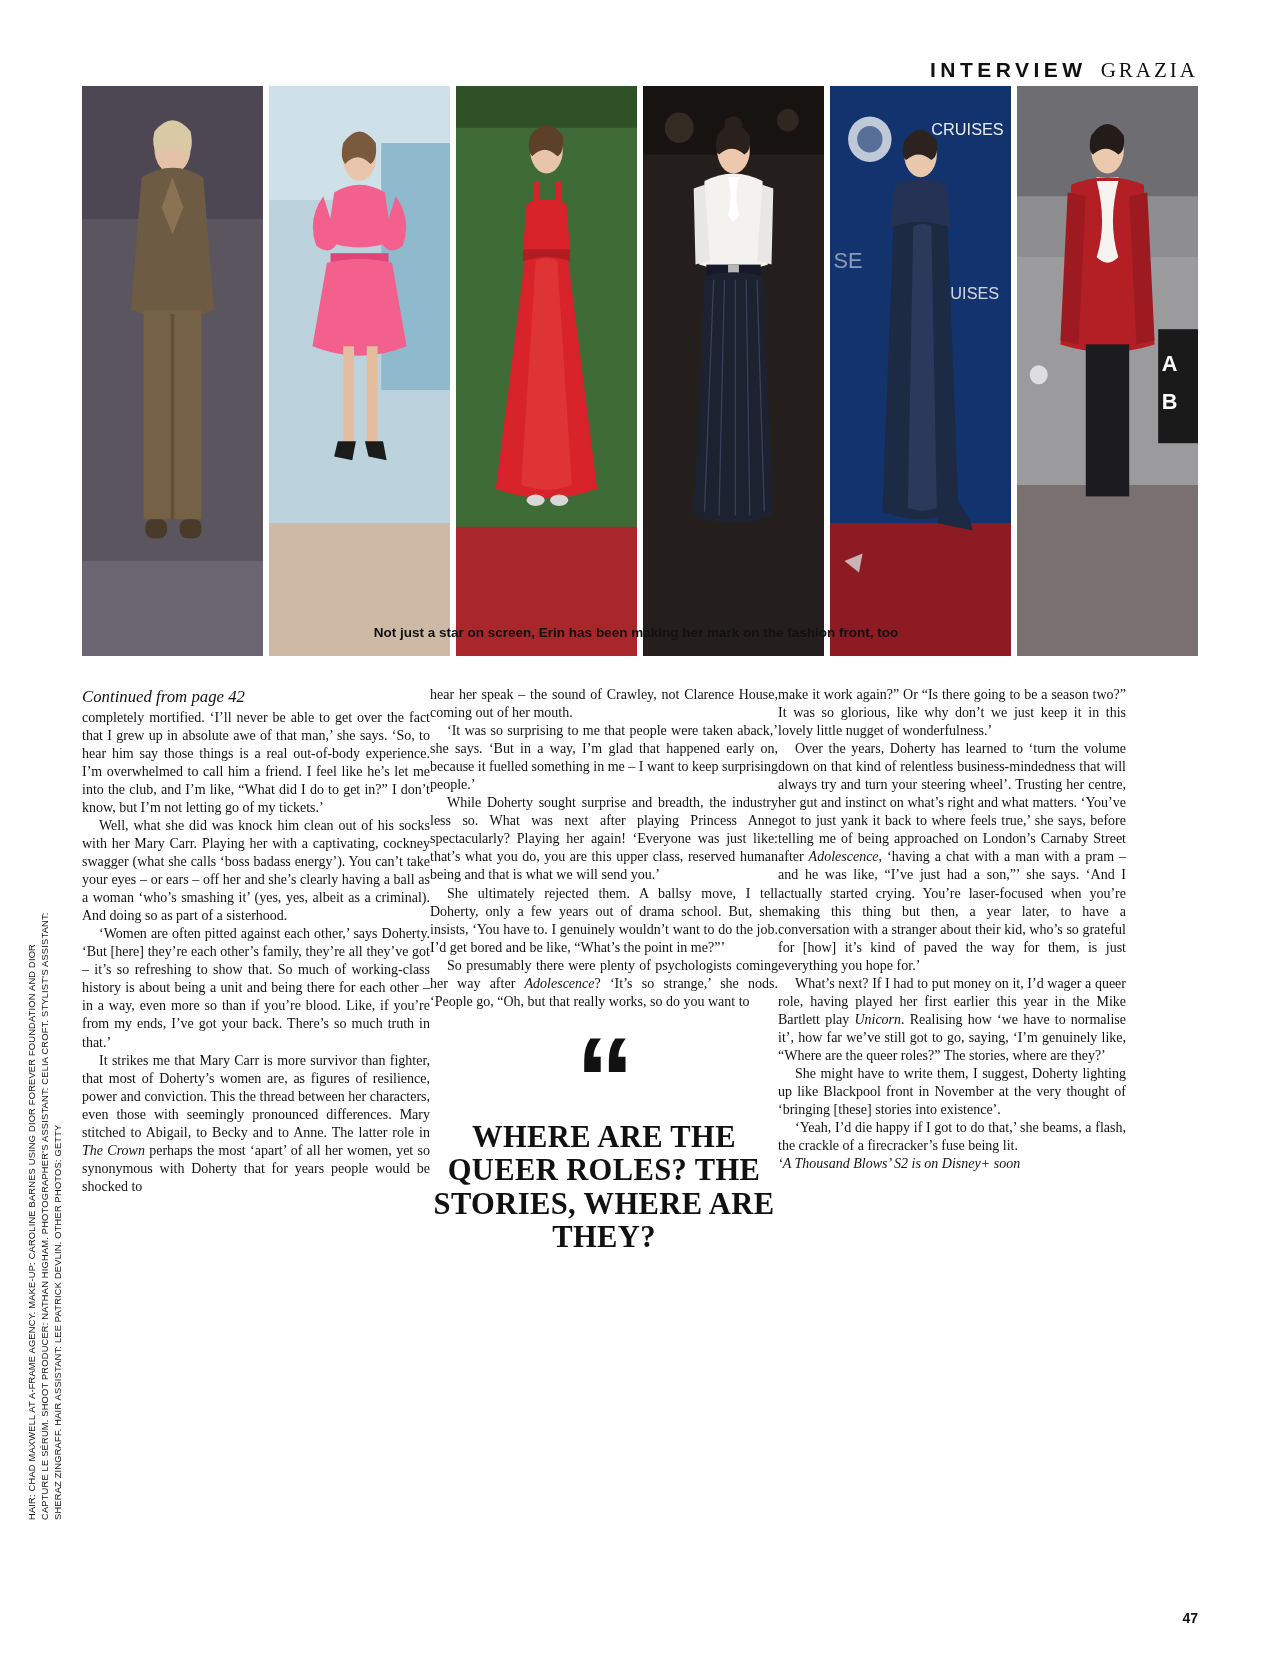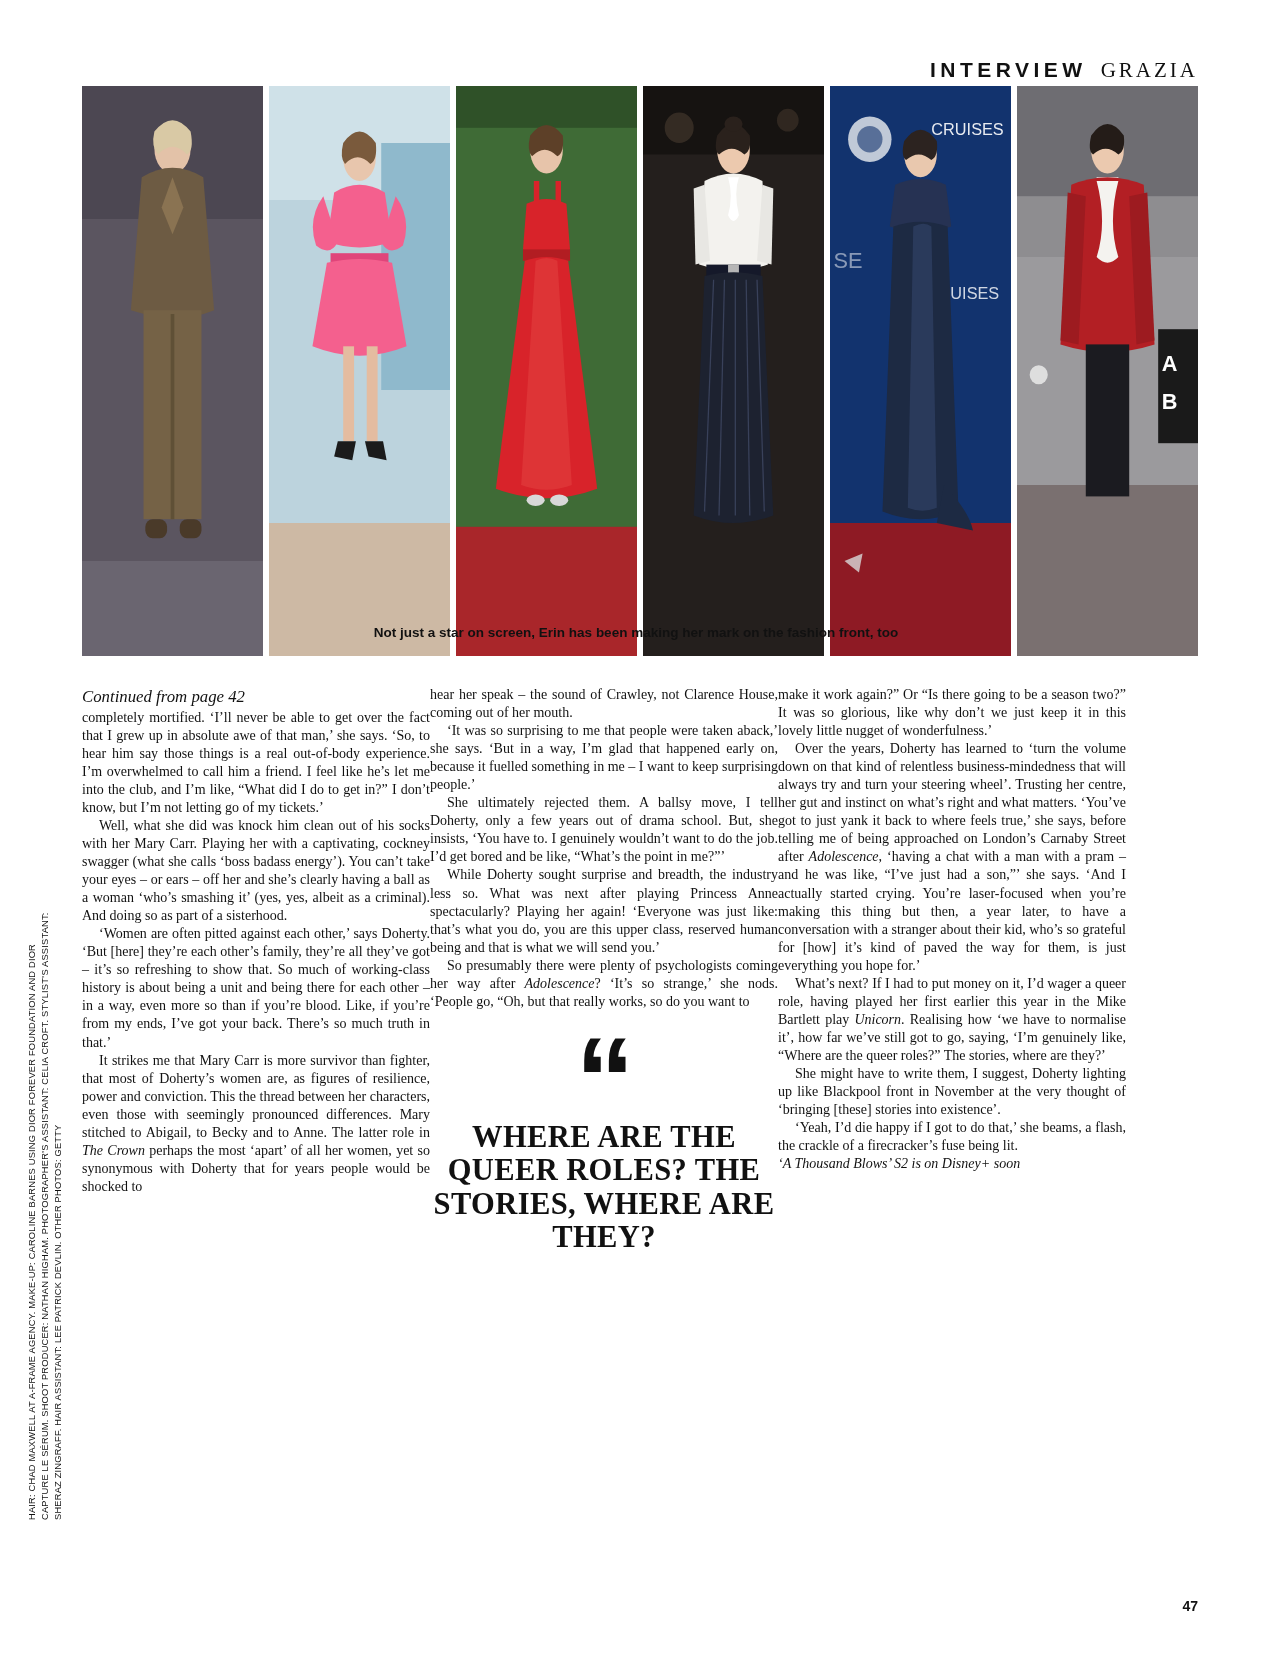--- a/index.html
+++ b/index.html
@@ -143,21 +143,21 @@
     line-height: 1.42;
     letter-spacing: 0.2px;
     color: #111;
     text-transform: uppercase;
   }
 
   
   .folio {
     position: absolute;
     right: 82px;
-    bottom: 56px;
+    bottom: 44px;
     font-family: "Liberation Sans", sans-serif;
     font-size: 14px;
     font-weight: 600;
     color: #111;
   }
 </style>
 </head>
 <body>
 
 <div class="masthead">
@@ -297,22 +297,22 @@
     <p class="contfrom">Continued from page 42</p>
     <p class="noindent">completely mortified. ‘I’ll never be able to get over the fact that I grew up in absolute awe of that man,’ she says. ‘So, to hear him say those things is a real out-of-body experience. I’m overwhelmed to call him a friend. I feel like he’s let me into the club, and I’m like, “What did I do to get in?” I don’t know, but I’m not letting go of my tickets.’</p>
     <p>Well, what she did was knock him clean out of his socks with her Mary Carr. Playing her with a captivating, cockney swagger (what she calls ‘boss badass energy’). You can’t take your eyes – or ears – off her and she’s clearly having a ball as a woman ‘who’s smashing it’ (yes, yes, albeit as a criminal). And doing so as part of a sisterhood.</p>
     <p>‘Women are often pitted against each other,’ says Doherty. ‘But [here] they’re each other’s family, they’re all they’ve got – it’s so refreshing to show that. So much of working-class history is about being a unit and being there for each other – in a way, even more so than if you’re blood. Like, if you’re from my ends, I’ve got your back. There’s so much truth in that.’</p>
     <p>It strikes me that Mary Carr is more survivor than fighter, that most of Doherty’s women are, as figures of resilience, power and conviction. This the thread between her characters, even those with seemingly pronounced differences. Mary stitched to Abigail, to Becky and to Anne. The latter role in <em>The Crown</em> perhaps the most ‘apart’ of all her women, yet so synonymous with Doherty that for years people would be shocked to</p>
   </div>
 
   <div class="col">
     <p class="noindent">hear her speak – the sound of Crawley, not Clarence House, coming out of her mouth.</p>
     <p>‘It was so surprising to me that people were taken aback,’ she says. ‘But in a way, I’m glad that happened early on, because it fuelled something in me – I want to keep surprising people.’</p>
+    <p>While Doherty sought surprise and breadth, the industry less so. What was next after playing Princess Anne spectacularly? Playing her again! ‘Everyone was just like: that’s what you do, you are this upper class, reserved human being and that is what we will send you.’</p>
     <p>She ultimately rejected them. A ballsy move, I tell Doherty, only a few years out of drama school. But, she insists, ‘You have to. I genuinely wouldn’t want to do the job. I’d get bored and be like, “What’s the point in me?”’</p>
-    <p>While Doherty sought surprise and breadth, the industry less so. What was next after playing Princess Anne spectacularly? Playing her again! ‘Everyone was just like: that’s what you do, you are this upper class, reserved human being and that is what we will send you.’</p>
     <p>So presumably there were plenty of psychologists coming her way after <em>Adolescence</em>? ‘It’s so strange,’ she nods. ‘People go, “Oh, but that really works, so do you want to</p>
 
     <div class="pullquote">
       <span class="marks">“</span>
       <span class="pq-text">WHERE ARE THE QUEER ROLES? THE STORIES, WHERE ARE THEY?</span>
     </div>
   </div>
 
   <div class="col">
     <p class="noindent">make it work again?” Or “Is there going to be a season two?” It was so glorious, like why don’t we just keep it in this lovely little nugget of wonderfulness.’</p>

